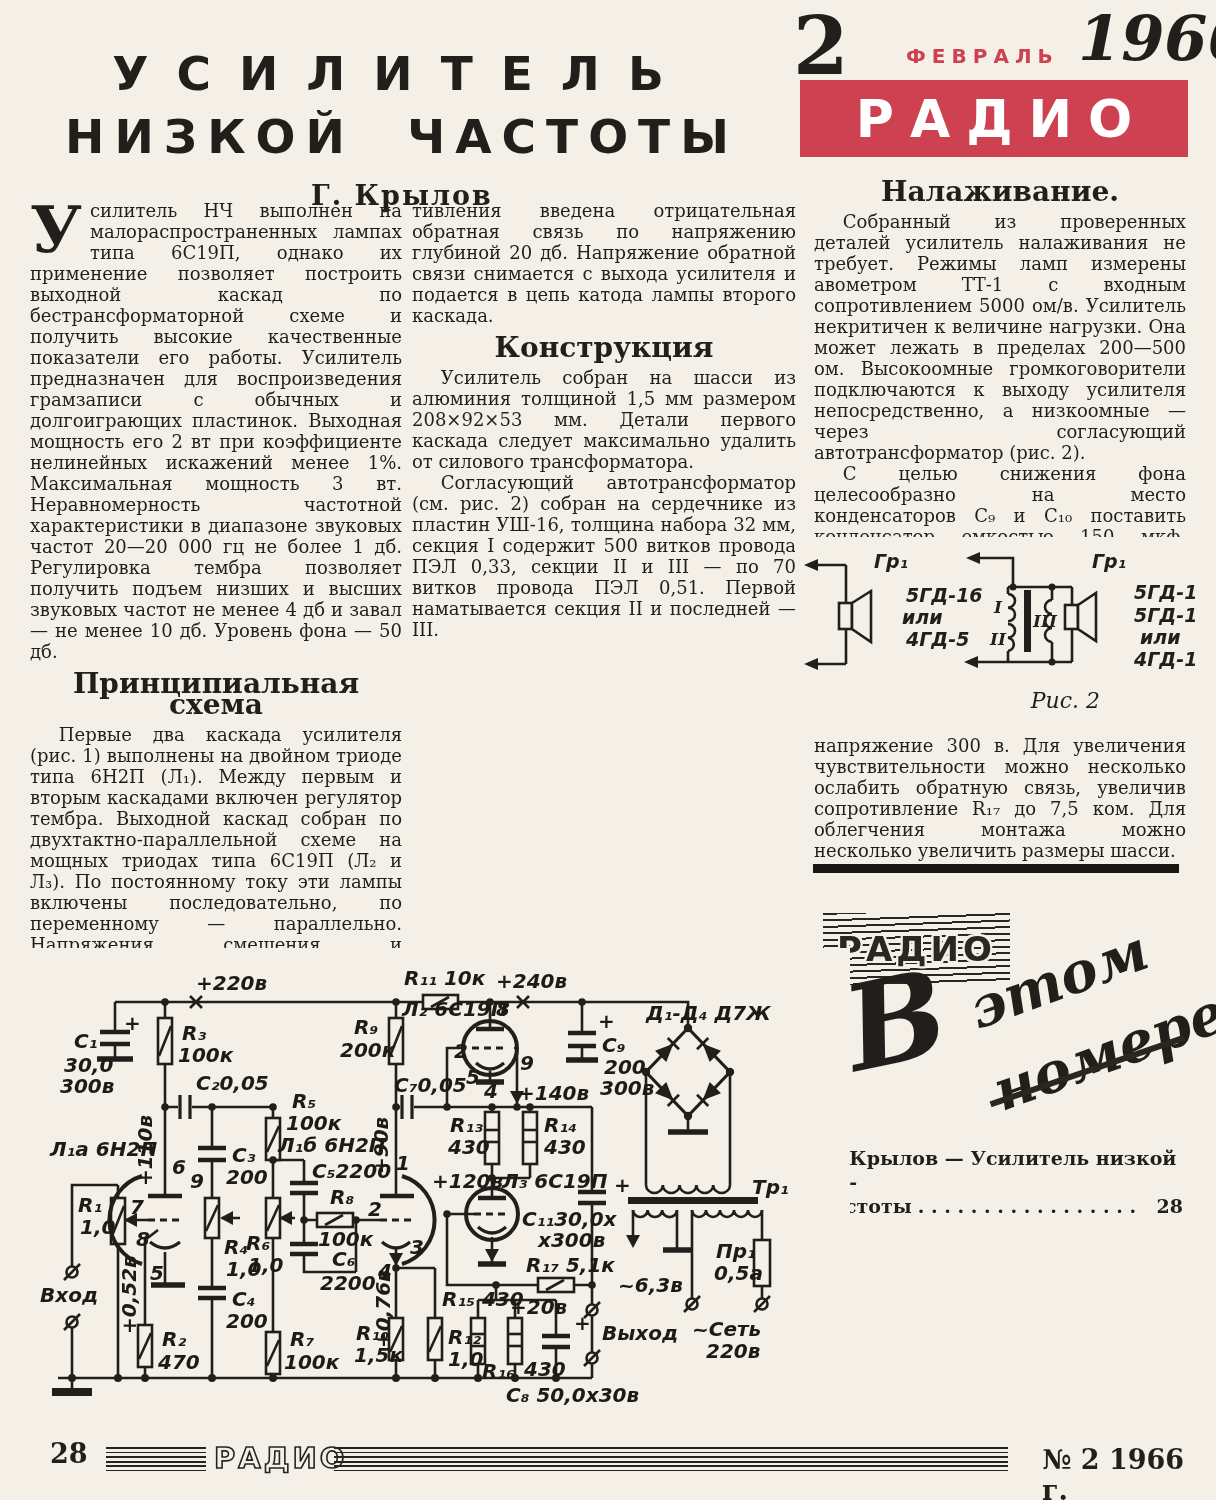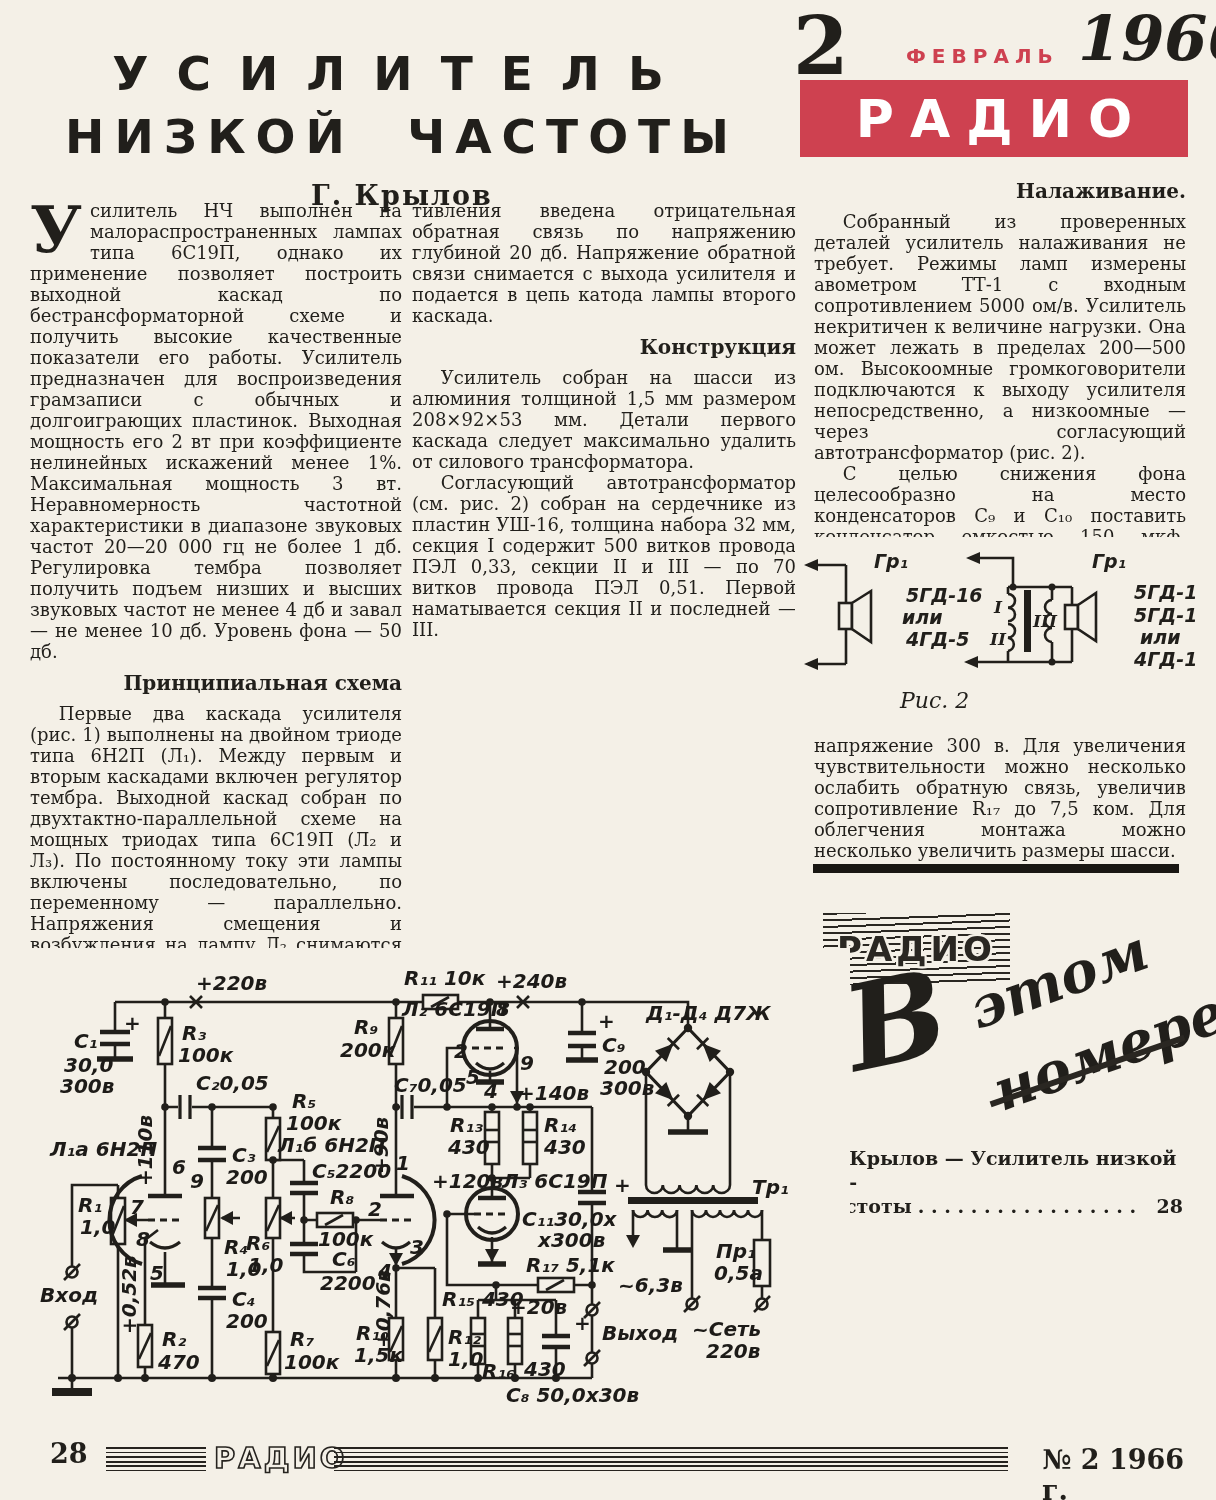--- a/index.html
+++ b/index.html
@@ -28,33 +28,33 @@
         font-style:italic;font-weight:bold;font-size:62px;line-height:1;}
   .logo-banner{position:absolute;left:800px;top:80px;width:388px;height:77px;
                background:var(--red);display:flex;align-items:center;justify-content:center;}
   .logo-banner span{font-family:"DejaVu Sans",sans-serif;font-weight:bold;font-size:52px;
                letter-spacing:16px;color:#fff;text-indent:16px;}
 
   
   .col{position:absolute;font-size:18px;line-height:21px;text-align:justify;}
   .col p{margin:0;text-indent:1.6em;}
   .col p.noindent{text-indent:0;}
-  .col h3{font-size:20px;text-align:right;margin:11px 0 9px 0;font-weight:bold;}
+  .col h3{font-size:28px;text-align:center;margin:11px 0 9px 0;font-weight:bold;}
   #col1{left:30px;top:200px;width:372px;}
   #col2{left:412px;top:200px;width:384px;}
   #col3{left:814px;top:170px;width:372px;}
   .dropcap{float:left;font-size:64px;line-height:52px;font-weight:bold;
            padding:4px 8px 0 0;text-indent:0;}
 
   
   .fig2{position:absolute;left:795px;top:537px;background:var(--paper);}
   .fig2 text{font-family:"DejaVu Sans",sans-serif;font-style:italic;font-weight:bold;
              font-size:19px;fill:var(--ink);}
   .fig2 text.rnum{font-family:"DejaVu Serif",serif;font-size:17px;}
-  .fig-caption{position:absolute;left:900px;top:688px;width:200px;text-align:left;
+  .fig-caption{position:absolute;left:900px;top:688px;width:200px;text-align:right;
                font-style:italic;font-size:22px;}
 
   .para3{position:absolute;left:814px;top:717px;width:372px;font-size:18px;
          line-height:21px;text-align:justify;}
   .divider-bar{position:absolute;left:813px;top:864px;width:366px;height:9px;background:#191713;}
 
   
   .promo-stamp{position:absolute;left:823px;top:913px;width:187px;height:72px;
        background:repeating-linear-gradient(178deg,#2a2722 0 2px,var(--paper) 2px 6.5px);
        display:flex;align-items:center;justify-content:center;}

